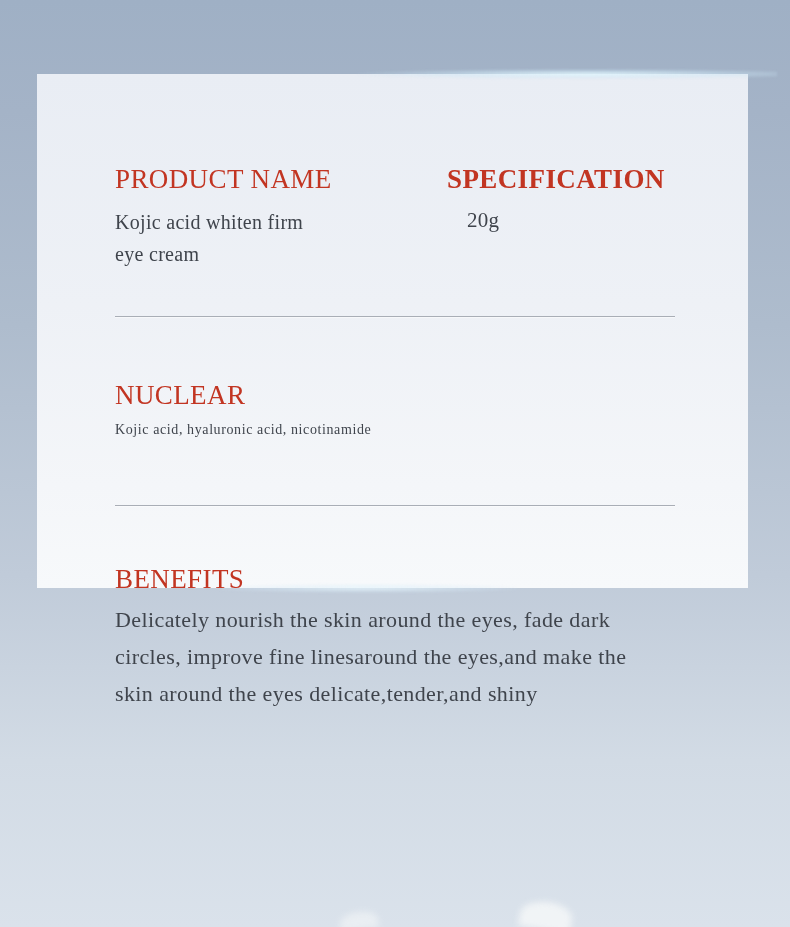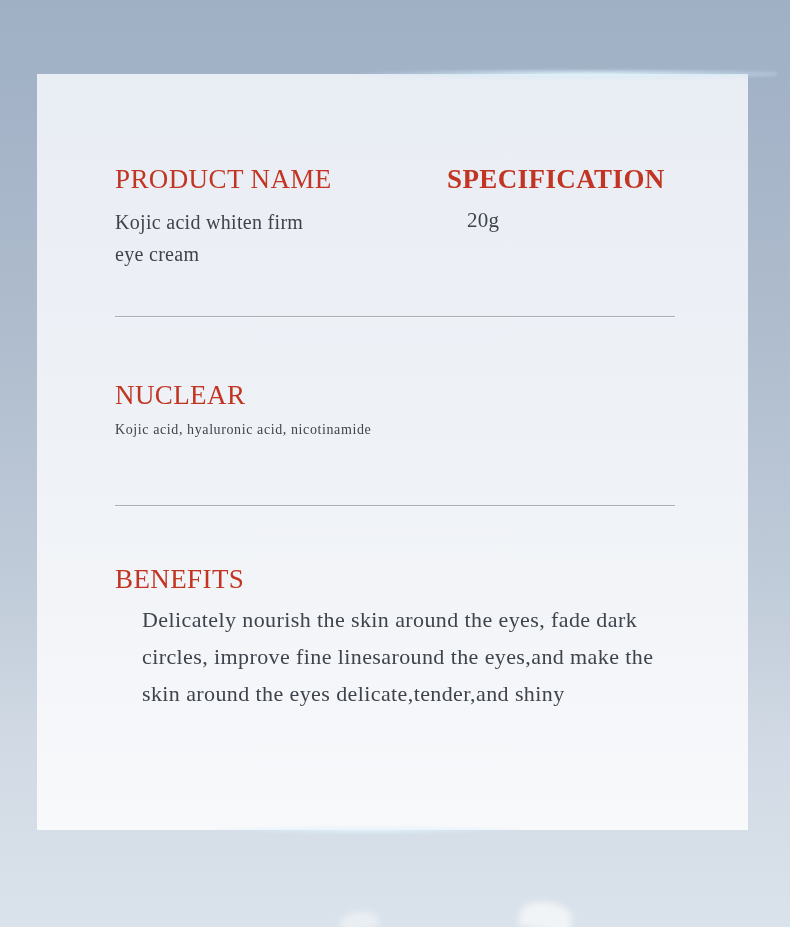--- a/index.html
+++ b/index.html
@@ -18,21 +18,21 @@
       #aebccd 35%,
       #c0cbd9 62%,
       #d2dbe5 82%,
       #dae2eb 100%);
   }
   .card {
     position: absolute;
     left: 37px;
     top: 74px;
     width: 711px;
-    height: 756px;
+    height: 514px;
     background: linear-gradient(180deg, #e9edf4 0%, #eef1f6 45%, #f4f6f9 80%, #f7f9fb 100%);
   }
   .glow-top {
     position: absolute;
     left: 320px;
     top: -5px;
     width: 420px;
     height: 10px;
     background: radial-gradient(ellipse at 55% 50%, rgba(225,245,252,0.95) 0%, rgba(205,230,245,0.45) 45%, rgba(205,230,245,0) 75%);
     filter: blur(1px);
@@ -70,21 +70,21 @@
     width: 560px;
     height: 1px;
     background: #a9aeb6;
     box-shadow: 0 1px 1px rgba(255,255,255,0.6);
   }
   .divider-1   { top: 242px; }
   .divider-2   { top: 431px; }
   .h-nuclear   { left: 78px; top: 306px; }
   .t-nuclear   { left: 78px; top: 348px; font-size: 14px; letter-spacing: 0.6px; }
   .h-benefits  { left: 78px; top: 490px; text-align: right; }
-  .t-benefits  { left: 78px; top: 527px; font-size: 22px; line-height: 37px; width: 580px; letter-spacing: 0.4px; margin-left: 27px; }
+  .t-benefits  { left: 78px; top: 527px; font-size: 22px; line-height: 37px; width: 580px; letter-spacing: 0.4px; }
   .faint-shape {
     position: absolute;
     background: rgba(252,253,252,0.85);
     filter: blur(3px);
     pointer-events: none;
   }
   .shape-1 {
     left: 340px; top: 912px;
     width: 38px; height: 18px;
     border-radius: 50% 50% 0 0;

